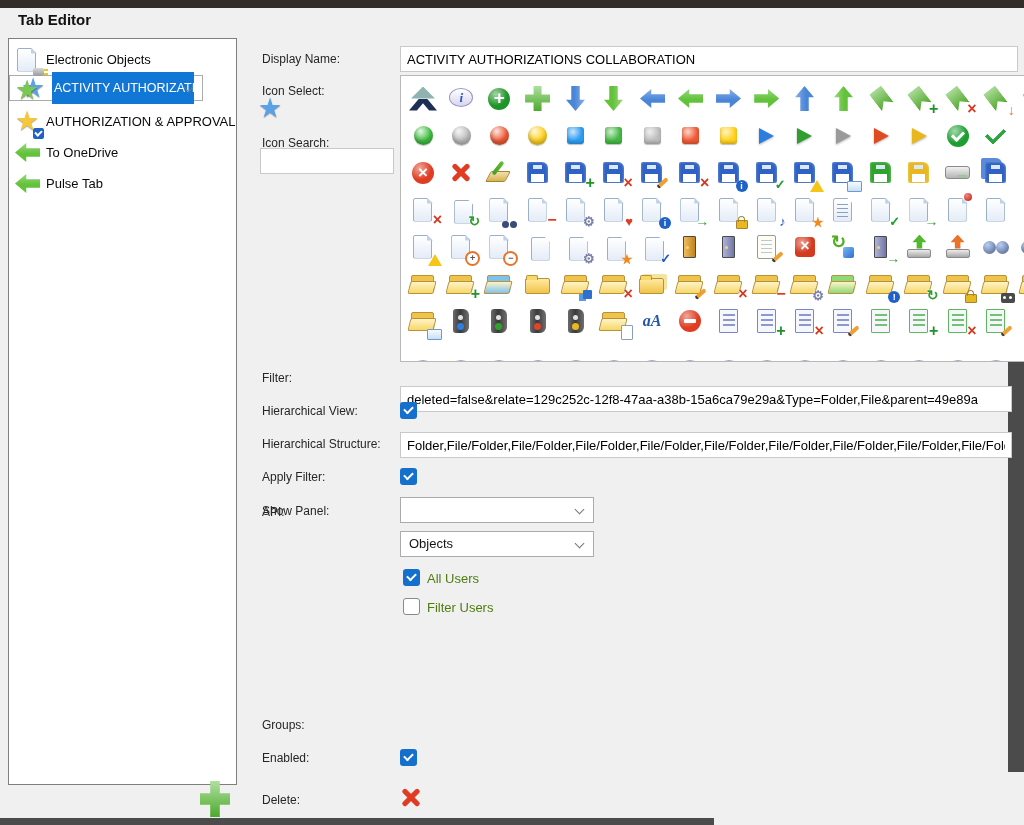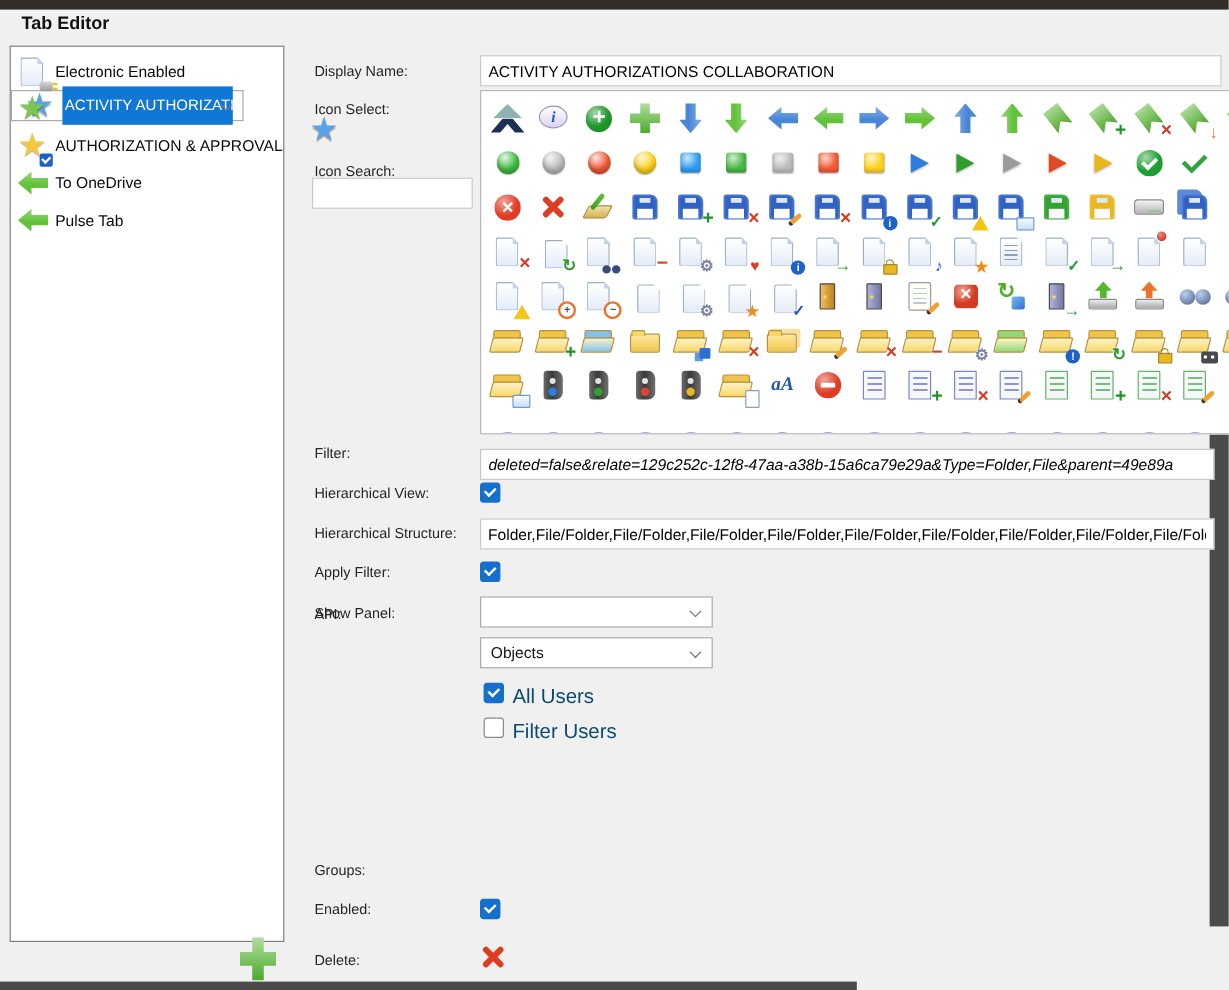--- a/index.html
+++ b/index.html
@@ -25,21 +25,21 @@
        font:13px "Liberation Sans",sans-serif;padding:0 6px;color:#000000;box-sizing:content-box}
   .sel{position:absolute;width:176px;height:24px;background:#fff;border:1px solid #ababab;
        font-size:13px;line-height:24px;padding:0 8px;color:#141414;cursor:pointer}
   .sel::after{content:'';position:absolute;right:10px;top:8px;width:6px;height:6px;
        border-right:1.5px solid #777;border-bottom:1.5px solid #777;transform:rotate(45deg)}
   .cb{position:absolute;width:17px;height:17px;border-radius:3px;background:#1570cd;cursor:pointer;box-sizing:border-box}
   .cb::after{content:'';position:absolute;left:4px;top:4px;width:7px;height:4px;
        border-left:2px solid #fff;border-bottom:2px solid #fff;transform:rotate(-45deg)}
   .cb.off{background:#fff;border:1px solid #8a8a8a}
   .cb.off::after{display:none}
-  .cklabel{position:absolute;font-size:17px;color:#0c4a6e}
+  .cklabel{position:absolute;font-size:13px;color:#4d7c0f}
 
   
   .icon-grid{position:absolute;left:400px;top:75px;width:650px;height:287px;background:#fff;
        border:1px solid #b8b8b8;box-sizing:border-box;overflow:hidden;display:grid;
        grid-template-columns:repeat(17,38.2px);grid-auto-rows:37px;padding:4px 0 0 3px}
   .cell{display:flex;align-items:center;justify-content:center;width:38px;height:37px;cursor:pointer}
 
   
   .ib{position:relative;display:inline-flex;align-items:center;justify-content:center;
       width:30px;height:30px;flex:none}
@@ -207,21 +207,21 @@
 <div class="strip" id="strip-right"></div>
 <div class="strip" id="strip-bottom"></div>
 
 <div class="title">Tab Editor</div>
 
 <div class="sidebar" id="tab-list">
     <div class="sitem">
       <span class="ib t-doc">
         <span class="bd b-plug"></span>
       </span>
-      <span class="slabel">Electronic Enabled</span>
+      <span class="slabel">Electronic Objects</span>
     </div>
     <div class="sitem sel">
       <span class="ib t-star" style="--c: #5aa2e8;">★</span>
       <span class="slabel">ACTIVITY AUTHORIZATIONS CO</span>
     </div>
     <div class="sitem">
       <span class="ib t-star" style="--c: #7cc74f;">★</span>
       <span class="slabel">Activity Authorizations</span>
     </div>
     <div class="sitem">
@@ -765,21 +765,21 @@
       <span class="ib t-part"></span>
     </div>
     <div class="cell">
       <span class="ib t-part"></span>
     </div>
     <div class="cell">
       <span class="ib t-part"></span>
     </div>
   </div>
 
-<input class="inp" style="left: 400px; top: 374px; width: 598px; font-style: italic;" readonly="" value="deleted=false&amp;relate=129c252c-12f8-47aa-a38b-15a6ca79e29a&amp;Type=Folder,File&amp;parent=49e89a">
+<input class="inp" style="left: 400px; top: 386px; width: 598px;" readonly="" value="deleted=false&amp;relate=129c252c-12f8-47aa-a38b-15a6ca79e29a&amp;Type=Folder,File&amp;parent=49e89a">
 <span class="cb" style="left:400px;top:402px"></span>
 <input class="inp" style="left: 400px; top: 432px; width: 598px;" readonly="" value="Folder,File/Folder,File/Folder,File/Folder,File/Folder,File/Folder,File/Folder,File/Folder,File/Folder,File/Folder,File">
 <span class="cb" style="left:400px;top:468px"></span>
 
 <div class="sel" style="left:400px;top:497px">
   <span></span>
 </div>
 <div class="sel" style="left:400px;top:531px">
   <span>Objects</span>
 </div>

